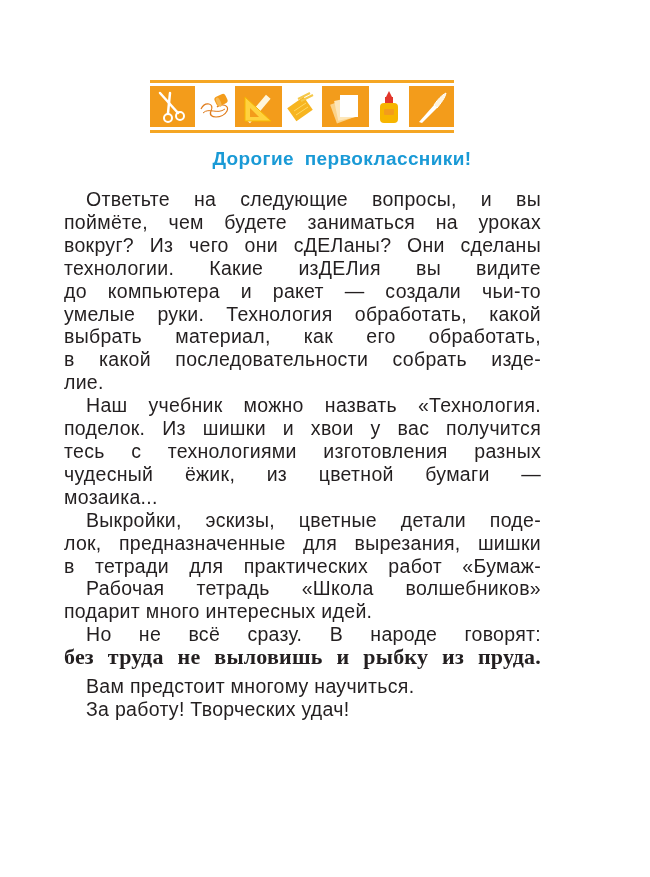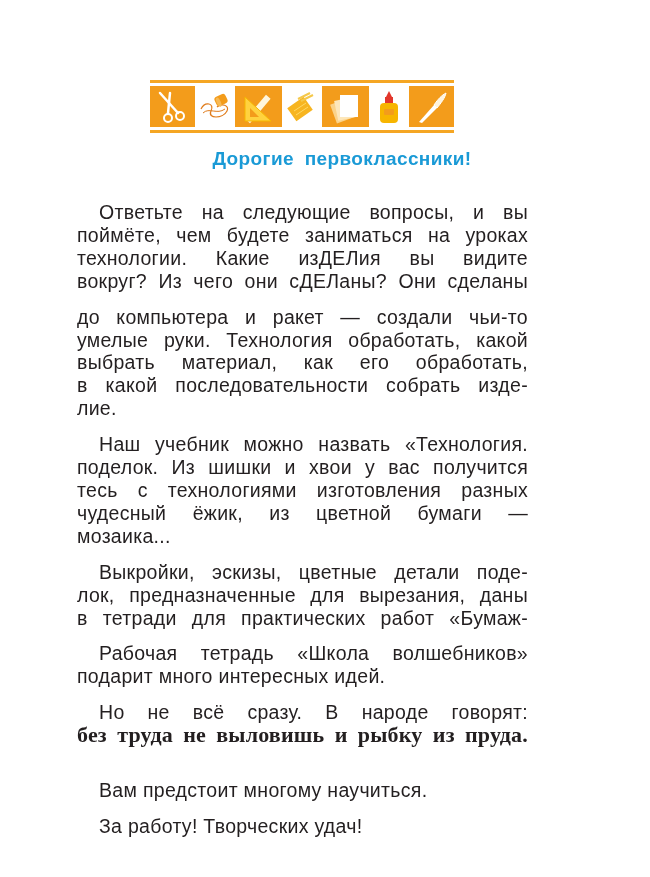--- a/index.html
+++ b/index.html
@@ -71,21 +71,21 @@
     .body-text {
       position: absolute;
       left: 64px;
       top: 188px;
       width: 477px;
       font-size: 19.5px;
       line-height: 22.9px;
       letter-spacing: 0.3px;
     }
     .body-text p {
-      margin: 13px;
+      margin: 0;
       text-indent: 22px;
       text-align: justify;
       text-align-last: left;
     }
     .body-text p .ln {
       display: block;
       text-align: justify;
       text-align-last: justify;
     }
     .body-text p .ln.last {
@@ -167,40 +167,40 @@
   </div>
   <div class="rule bottom"></div>
 </div>
 
 <div class="title">Дорогие первоклассники!</div>
 
 <div class="body-text">
   <p>
     <span class="ln first">Ответьте на следующие вопросы, и вы</span>
     <span class="ln">поймёте, чем будете заниматься на уроках</span>
+    <span class="ln">вокруг? Из чего они сДЕЛаны? Они сделаны</span>
     <span class="ln">технологии. Какие изДЕЛия вы видите</span>
-    <span class="ln">вокруг? Из чего они сДЕЛаны? Они сделаны</span>
   </p>
   <p>
     <span class="ln">до компьютера и ракет — создали чьи-то</span>
     <span class="ln">умелые руки. Технология обработать, какой</span>
     <span class="ln">выбрать материал, как его обработать,</span>
     <span class="ln">в какой последовательности собрать изде-</span>
     <span class="ln last">лие.</span>
   </p>
   <p>
     <span class="ln first">Наш учебник можно назвать «Технология.</span>
     <span class="ln">поделок. Из шишки и хвои у вас получится</span>
     <span class="ln">тесь с технологиями изготовления разных</span>
     <span class="ln">чудесный ёжик, из цветной бумаги —</span>
     <span class="ln last">мозаика...</span>
   </p>
   <p>
     <span class="ln first">Выкройки, эскизы, цветные детали поде-</span>
-    <span class="ln">лок, предназначенные для вырезания, даны</span>
+    <span class="ln">лок, предназначенные для вырезания, шишки</span>
     <span class="ln">в тетради для практических работ «Бумаж-</span>
   </p>
   <p>
     <span class="ln first">Рабочая тетрадь «Школа волшебников»</span>
     <span class="ln last">подарит много интересных идей.</span>
   </p>
   <p>
     <span class="ln first">Но не всё сразу. В народе говорят:</span>
     <span class="ln proverb">без труда не выловишь и рыбку из пруда.</span>
   </p>

